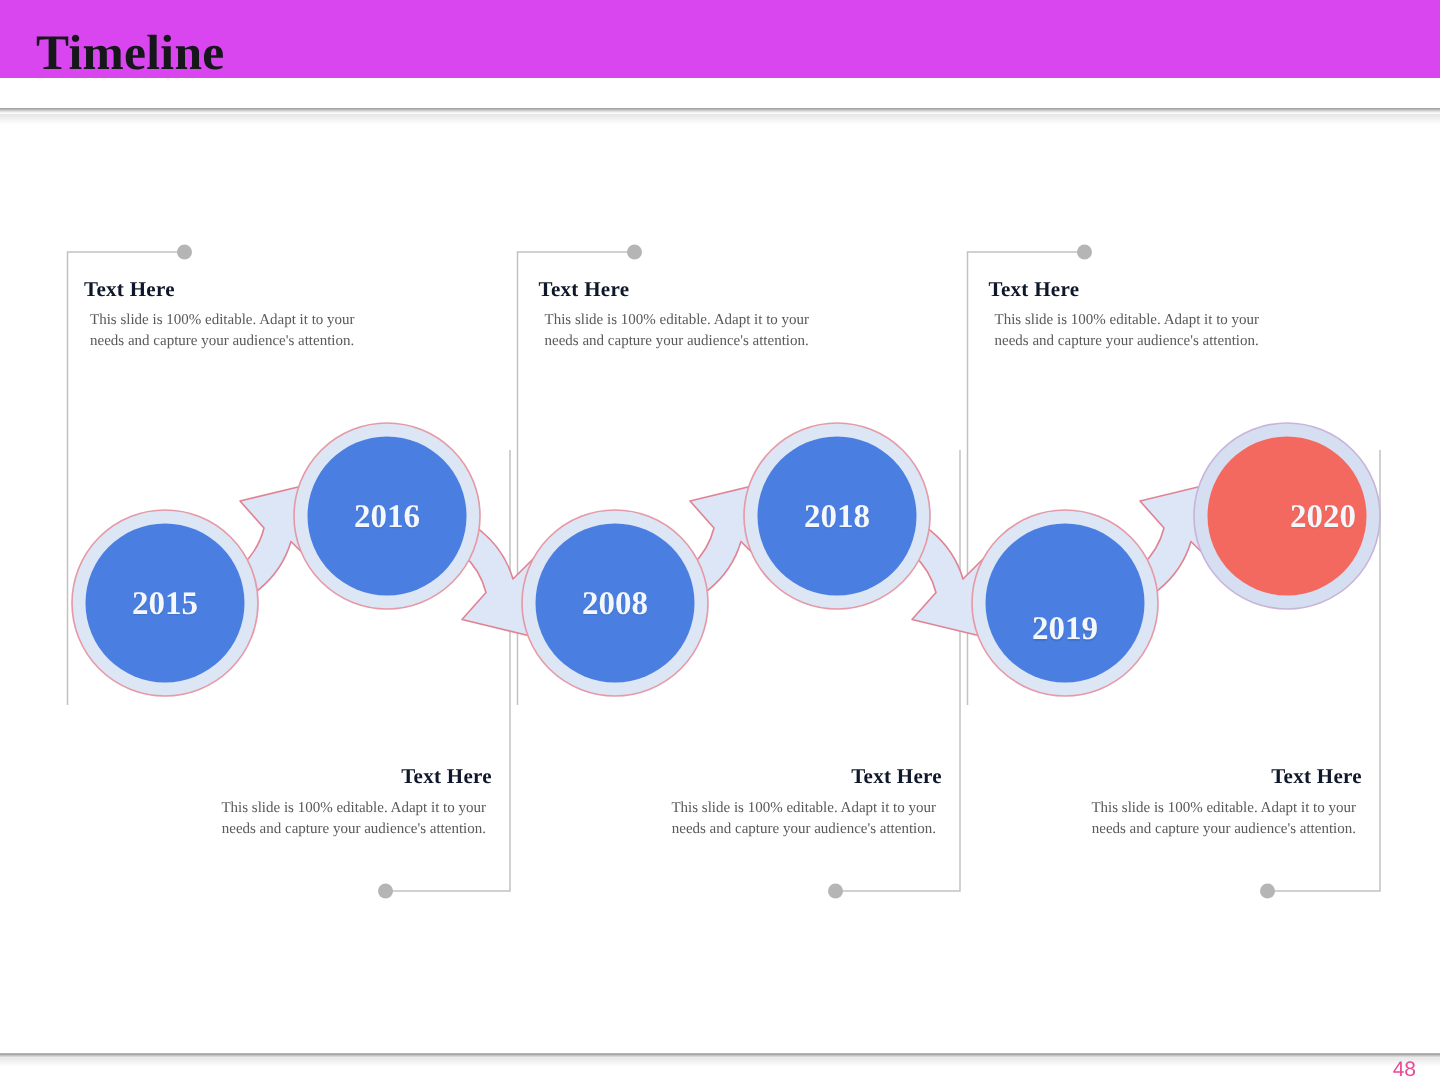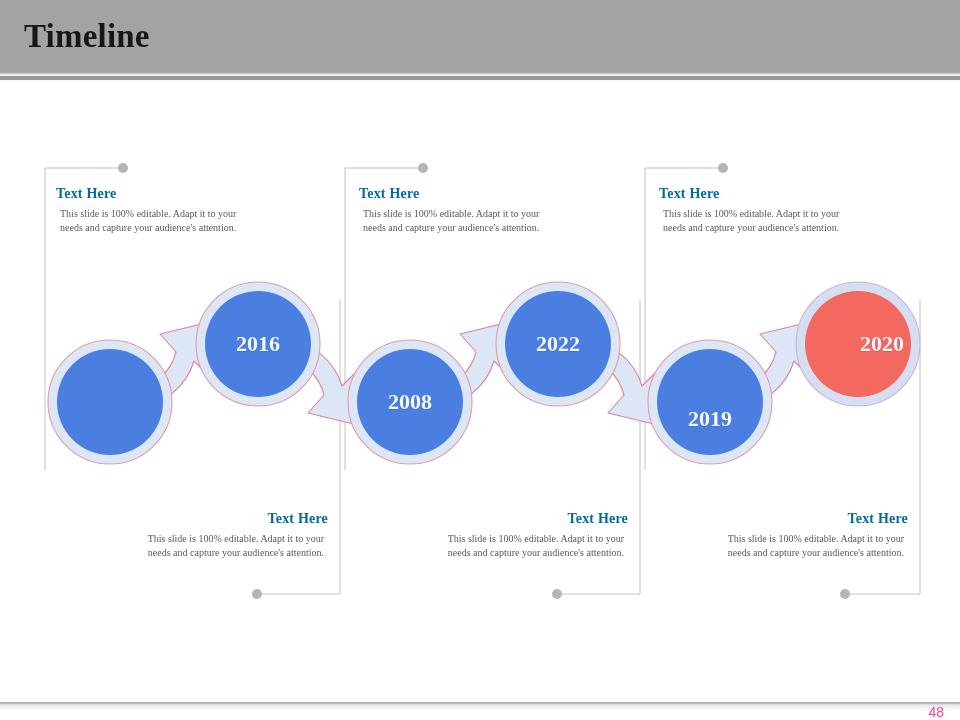--- a/index.html
+++ b/index.html
@@ -12,22 +12,22 @@
     height: 720px;
     position: relative;
     overflow: hidden;
     font-family: "Liberation Sans", sans-serif;
   }
 
   
   #slide-header {
     position: absolute;
     left: 0; top: 0;
-    width: 960px; height: 80px;
-    background: #a3a3a3;
+    width: 960px; height: 52px;
+    background: #d946ef;
   }
   #page-title {
     position: absolute;
     left: 24px; top: 18px;
     font-family: "Liberation Serif", serif;
     font-weight: bold;
     font-size: 33px;
     color: #15171a;
     letter-spacing: 0.2px;
   }
@@ -90,21 +90,21 @@
     position: absolute;
     width: 198px;
   }
   .text-block.top { }
   .text-block.bottom { text-align: right; }
 
   .block-heading {
     font-family: "Liberation Serif", serif;
     font-weight: bold;
     font-size: 14px;
-    color: #0369a1;
+    color: #0f172a;
     margin: 0 0 5px 0;
     letter-spacing: 0.2px;
   }
   .block-body {
     font-family: Liberation Serif, serif;
     font-size: 10px;
     line-height: 1.38;
     color: #595959;
     margin: 4px;
   }
@@ -221,23 +221,24 @@
       <circle cx="710" cy="402" r="62" fill="#DCE6F5" stroke="#E59AA6" stroke-width="1.1"></circle>
       <circle cx="710" cy="402" r="53" fill="#4A7FE1"></circle>
     </g>
 
     <g>
       <circle cx="858" cy="344" r="62" fill="#D6DFF2" stroke="#C8B4D8" stroke-width="1.1"></circle>
       <circle cx="858" cy="344" r="53" fill="#F4695F"></circle>
     </g>
   </svg>
 
+  <div class="year-label" style="left:110px; top:402px;">2015</div>
   <div class="year-label" style="left:258px; top:344px;">2016</div>
   <div class="year-label" style="left:410px; top:402px;">2008</div>
-  <div class="year-label" style="left:558px; top:344px;">2022</div>
+  <div class="year-label" style="left:558px; top:344px;">2018</div>
   <div class="year-label" style="left:710px; top:402px;margin-top:17px;">2019</div>
   <div class="year-label" style="left:858px; top:344px;margin-left:24px;">2020</div>
 
   <div class="text-block top" style="left:56px; top:186px;">
     <p class="block-heading">Text Here</p>
     <p class="block-body">This slide is 100% editable. Adapt it to your needs and capture your audience's attention.</p>
   </div>
   <div class="text-block top" style="left:359px; top:186px;">
     <p class="block-heading">Text Here</p>
     <p class="block-body">This slide is 100% editable. Adapt it to your needs and capture your audience's attention.</p>

